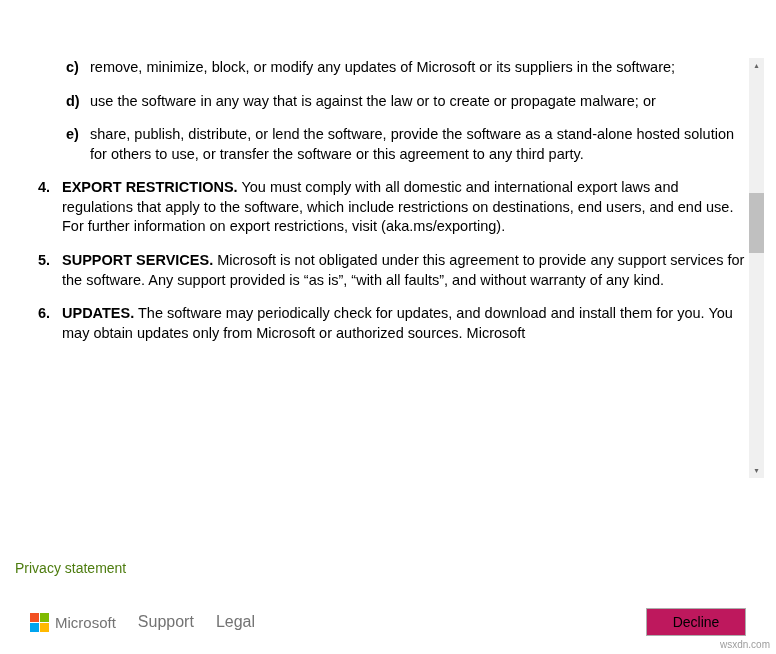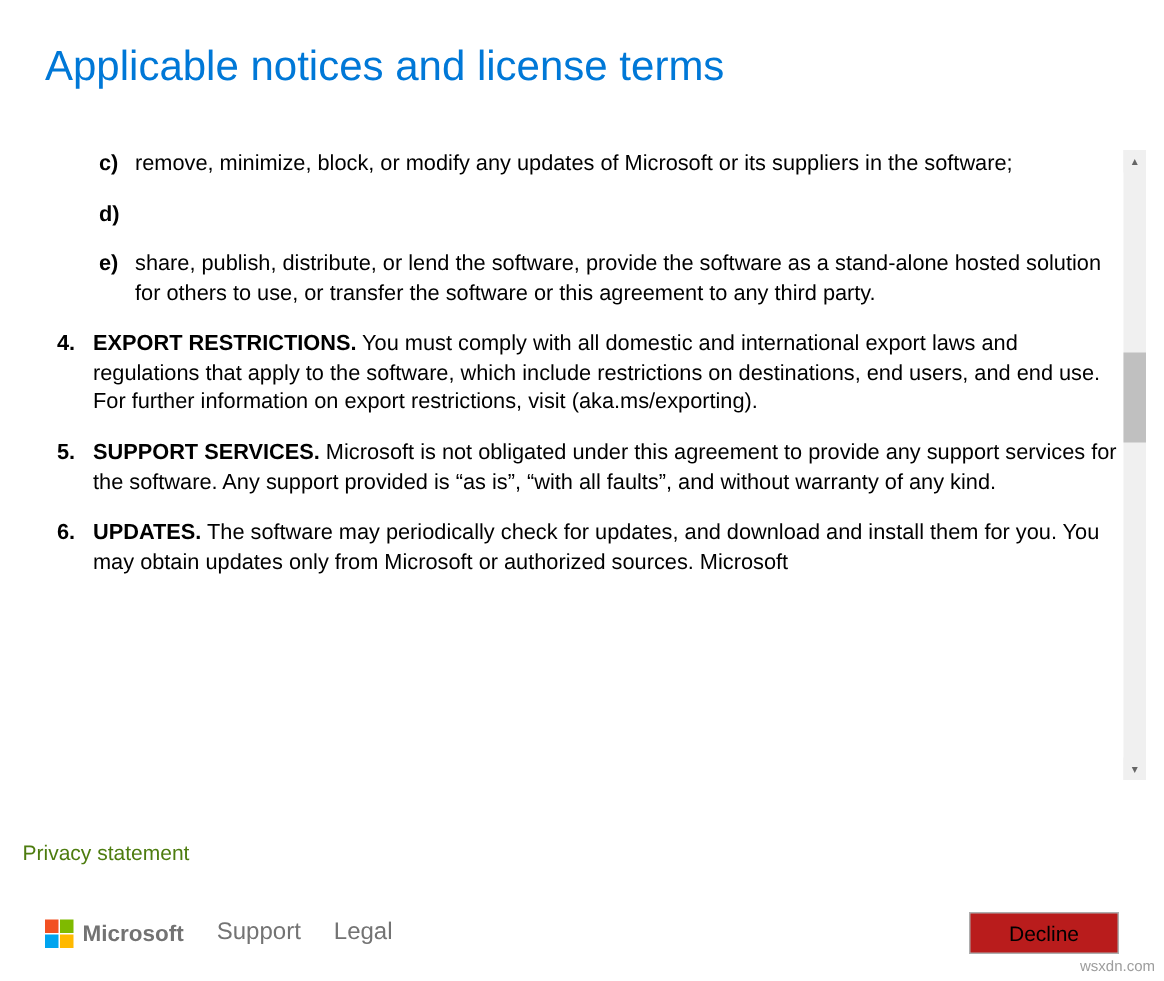--- a/index.html
+++ b/index.html
@@ -121,29 +121,29 @@
       display: grid;
       grid-template-columns: 9px 9px;
       grid-template-rows: 9px 9px;
       gap: 1px;
     }
     .sq { width: 9px; height: 9px; }
     .sq1 { background: #f25022; }
     .sq2 { background: #7fba00; }
     .sq3 { background: #00a4ef; }
     .sq4 { background: #ffb900; }
-    .ms-name { color: #737373; font-size: 15px; font-weight: 700; }
+    .ms-name { color: #737373; font-size: 15px; font-weight: 400; }
     .footer-link {
       color: #737373;
       font-size: 16px;
       margin-right: 22px;
     }
     .spacer { flex: 1; }
     .btn {
-      background: #b91c1c;
+      background: #be185d;
       border: 1px solid #adadad;
       width: 100px;
       height: 28px;
       font-size: 14px;
       font-family: inherit;
       text-align: center;
       cursor: pointer;
       margin-left: 12px;
     }
     .btn-highlight {
@@ -155,32 +155,32 @@
       bottom: 4px;
       right: 6px;
       font-size: 10px;
       color: #9d9d9d;
     }
   </style>
 </head>
 <body>
 
 <div class="header">
-  <h1 class="title">Applicable notices and license terms</h1>
 </div>
 
 <div class="content-wrapper">
   <div class="content">
     <ol class="sub-list">
       <li>
         <span class="marker">c)</span>
         <span>remove, minimize, block, or modify any updates of Microsoft or its suppliers in the software;</span>
       </li>
       <li>
         <span class="marker">d)</span>
+        <span>use the software in any way that is against the law or to create or propagate malware; or</span>
       </li>
       <li>
         <span class="marker">e)</span>
         <span>share, publish, distribute, or lend the software, provide the software as a stand-alone hosted solution for others to use, or transfer the software or this agreement to any third party.</span>
       </li>
     </ol>
     <ol class="main-list">
       <li>
         <span class="num">4.</span>
         <span class="body"><span class="heading">EXPORT RESTRICTIONS.</span><span> You must comply with all domestic and international export laws and regulations that apply to the software, which include restrictions on destinations, end users, and end use. For further information on export restrictions, visit (aka.ms/exporting).</span></span>

